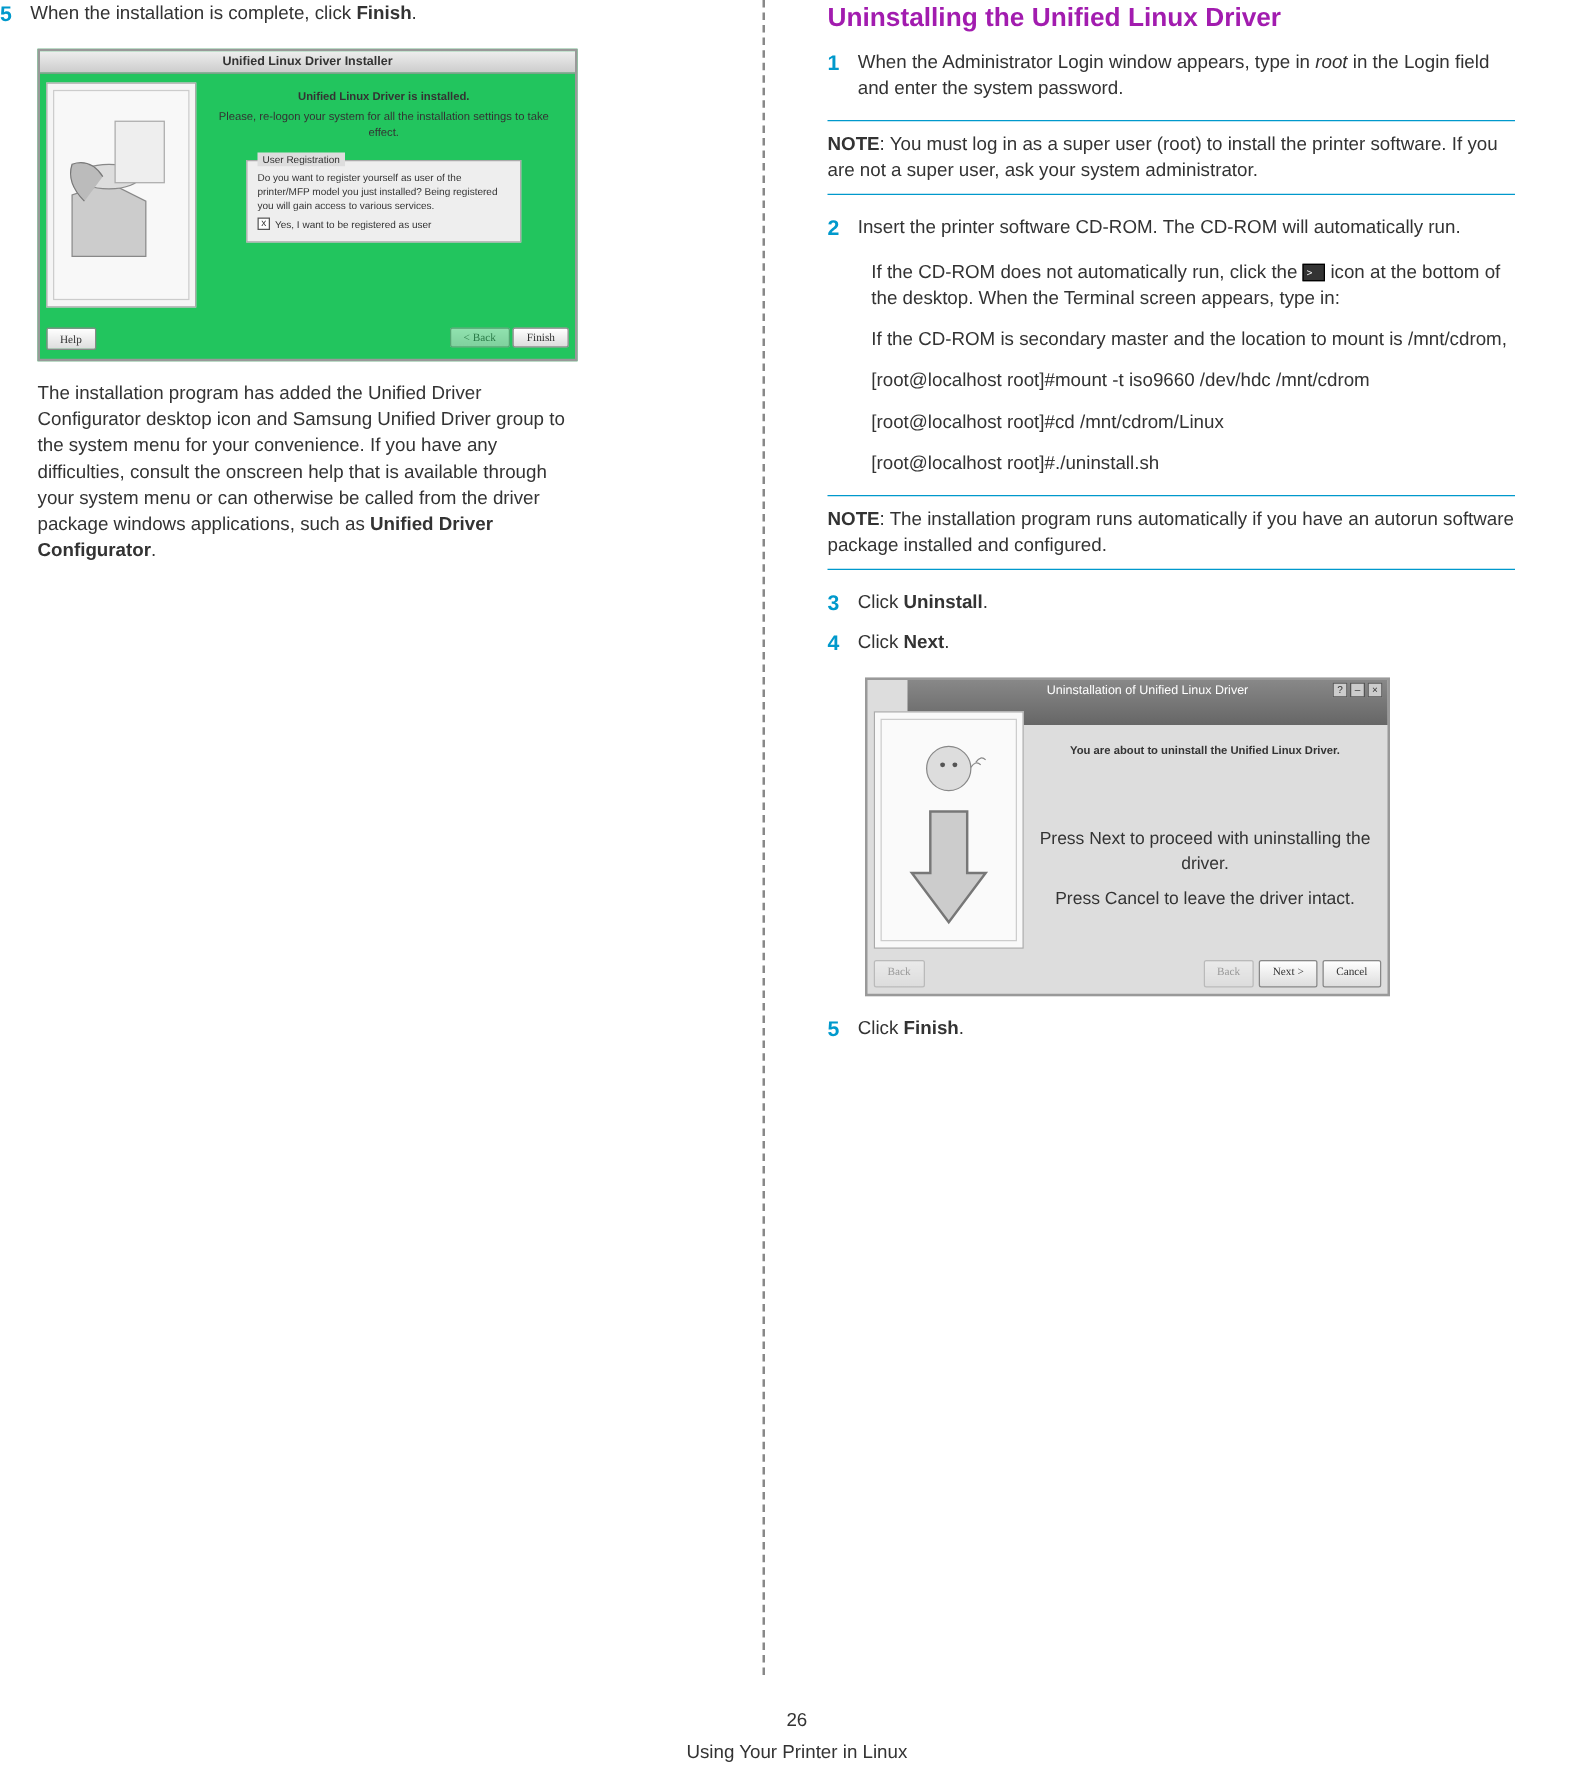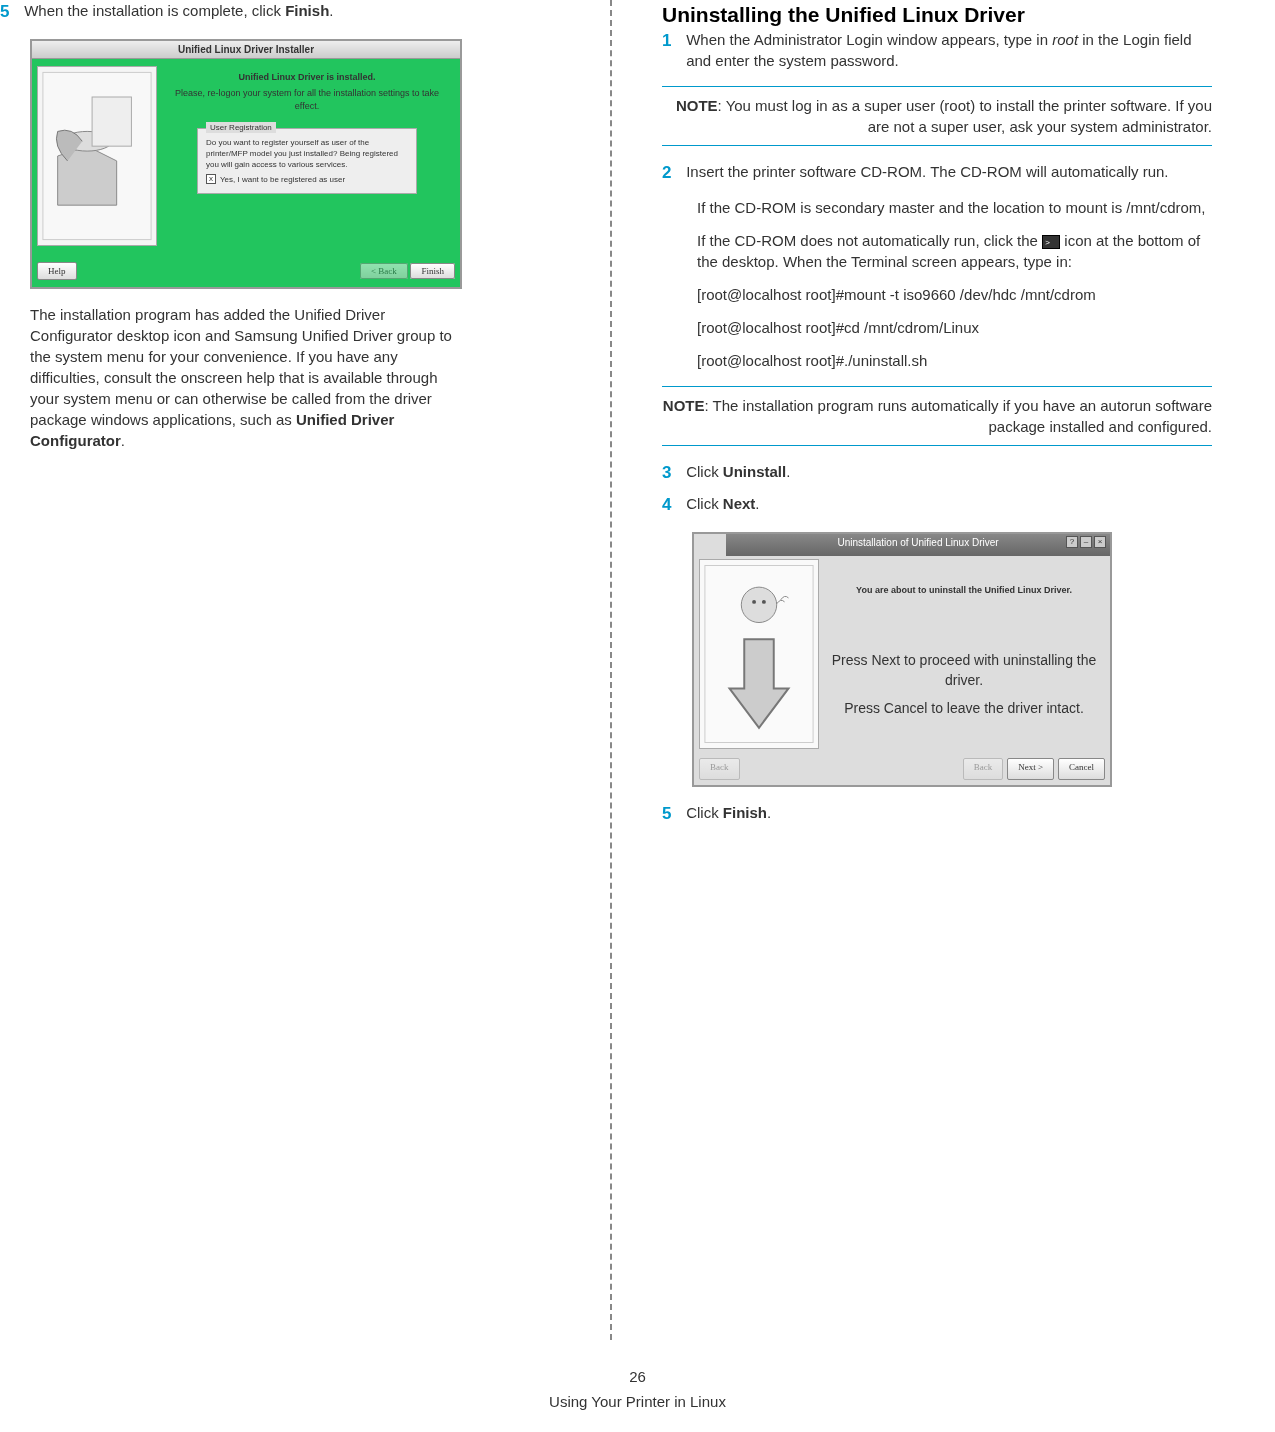--- a/index.html
+++ b/index.html
@@ -42,28 +42,28 @@
       display: inline-block;
       width: calc(100% - 30px);
       vertical-align: top;
     }
     .step-row {
       margin-bottom: 8px;
     }
     .section-title {
       font-size: 21px;
       font-weight: bold;
-      color: #000000;
+      margin-bottom: 10px;
+      color: #a21caf;
     }
     .note-block {
       border-top: 1px solid #0099cc;
       border-bottom: 1px solid #0099cc;
       padding: 8px 0;
       margin: 15px 0;
-      text-align: right;
     }
     .note-label {
       font-variant: small-caps;
       font-weight: bold;
     }
     .sub-block {
       margin-left: 35px;
       margin-top: 12px;
       margin-bottom: 12px;
     }
@@ -159,21 +159,21 @@
       height: 255px;
       margin: 15px 0 15px 30px;
       border: 2px solid #999;
       background: #ddd;
       position: relative;
       font-size: 10px;
     }
     .ss2-titlebar {
       background: linear-gradient(#888, #666);
       color: #fff;
-      height: 22px;
+      height: 36px;
       text-align: center;
       line-height: 18px;
       font-size: 10px;
       position: relative;
       margin-left: 32px;
     }
     .ss2-titlebar .win-btns {
       position: absolute;
       right: 4px; top: 2px;
       display: flex;
@@ -298,24 +298,24 @@
     <div class="note-block">
       <span class="note-label">NOTE</span><span>: You must log in as a super user (root) to install the printer software. If you are not a super user, ask your system administrator.</span>
     </div>
 
     <div class="step-row">
       <span class="step-num">2</span>
       <span class="step-text">Insert the printer software CD-ROM. The CD-ROM will automatically run.</span>
     </div>
 
     <div class="sub-block">
-      <p>If the CD-ROM is secondary master and the location to mount is /mnt/cdrom,</p>
       <p>
         <span>If the CD-ROM does not automatically run, click the </span><span class="terminal-icon"></span><span> icon at the bottom of the desktop. When the Terminal screen appears, type in:</span>
       </p>
+      <p>If the CD-ROM is secondary master and the location to mount is /mnt/cdrom,</p>
       <p>[root@localhost root]#mount -t iso9660 /dev/hdc /mnt/cdrom</p>
       <p>[root@localhost root]#cd /mnt/cdrom/Linux</p>
       <p>[root@localhost root]#./uninstall.sh</p>
     </div>
 
     <div class="note-block">
       <span class="note-label">NOTE</span><span>: The installation program runs automatically if you have an autorun software package installed and configured.</span>
     </div>
 
     <div class="step-row">

